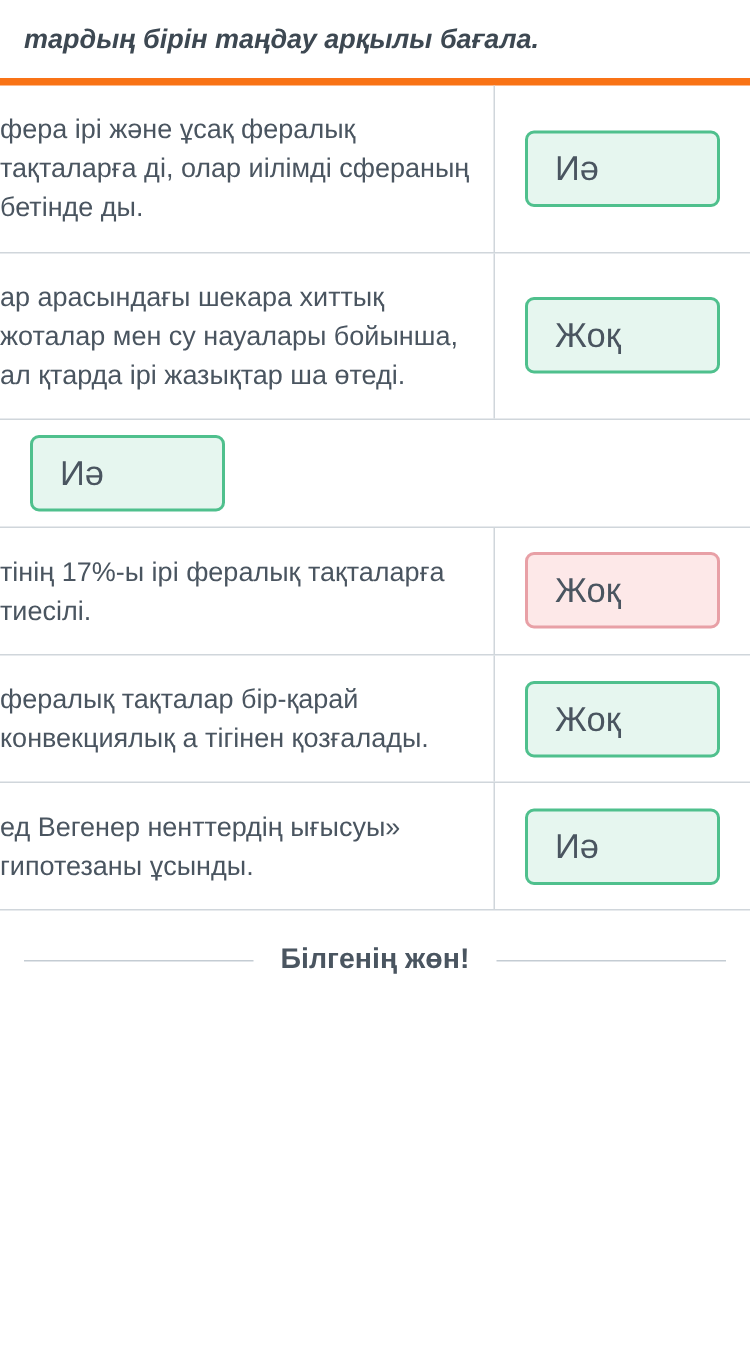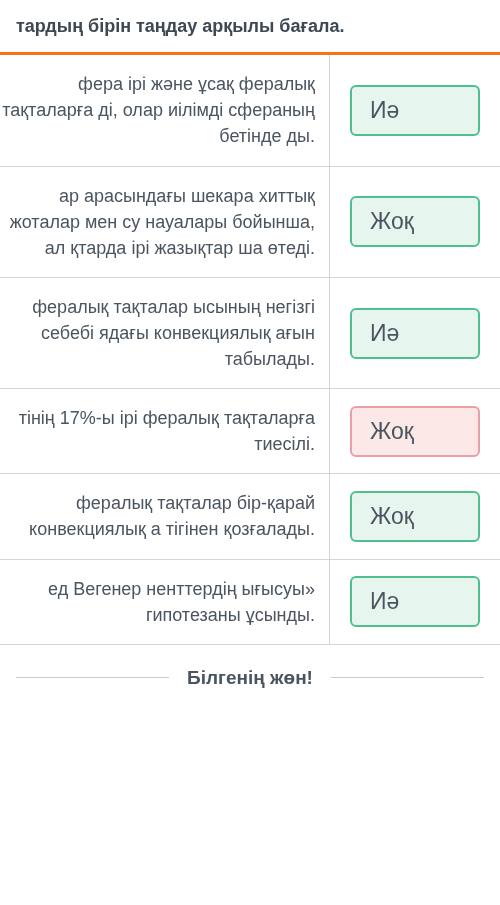--- a/index.html
+++ b/index.html
@@ -4,41 +4,41 @@
   <style>
     * { box-sizing: border-box; margin: 0; padding: 0; }
     body {
       font-family: -apple-system, BlinkMacSystemFont, 'Segoe UI', Arial, sans-serif;
       background: #ffffff;
       width: 500px;
       color: #4a5560;
     }
     .header {
       padding: 14px 16px;
-      border-bottom: 3px solid #f97316;
+      border-bottom: 5px solid #f97316;
       font-size: 18px;
       font-weight: 700;
       color: #3d4852;
       line-height: 1.35;
+      font-style: italic;
     }
     .table {
       width: 100%;
     }
     .row {
       display: flex;
       border-bottom: 1px solid #d0d6db;
     }
     .cell-text {
       flex: 1;
       padding: 16px 14px 16px 0;
       font-size: 18px;
       line-height: 1.45;
       color: #4a5560;
       border-right: 1px solid #d0d6db;
-      text-align: right;
     }
     .cell-answer {
       width: 170px;
       display: flex;
       align-items: center;
       justify-content: center;
       padding: 10px;
     }
     .answer-btn {
       width: 130px;
@@ -102,23 +102,20 @@
       <span>ар арасындағы шекара хиттық жоталар мен су науалары бойынша, ал қтарда ірі жазықтар ша өтеді.</span>
     </div>
     <div class="cell-answer">
       <div class="answer-btn answer-green">
         <span>Жоқ</span>
       </div>
     </div>
   </div>
 
   <div class="row">
-    <div class="cell-text">
-      <span>фералық тақталар ысының негізгі себебі ядағы конвекциялық ағын табылады.</span>
-    </div>
     <div class="cell-answer">
       <div class="answer-btn answer-green">
         <span>Иә</span>
       </div>
     </div>
   </div>
 
   <div class="row">
     <div class="cell-text">
       <span>тінің 17%-ы ірі фералық тақталарға тиесілі.</span>

